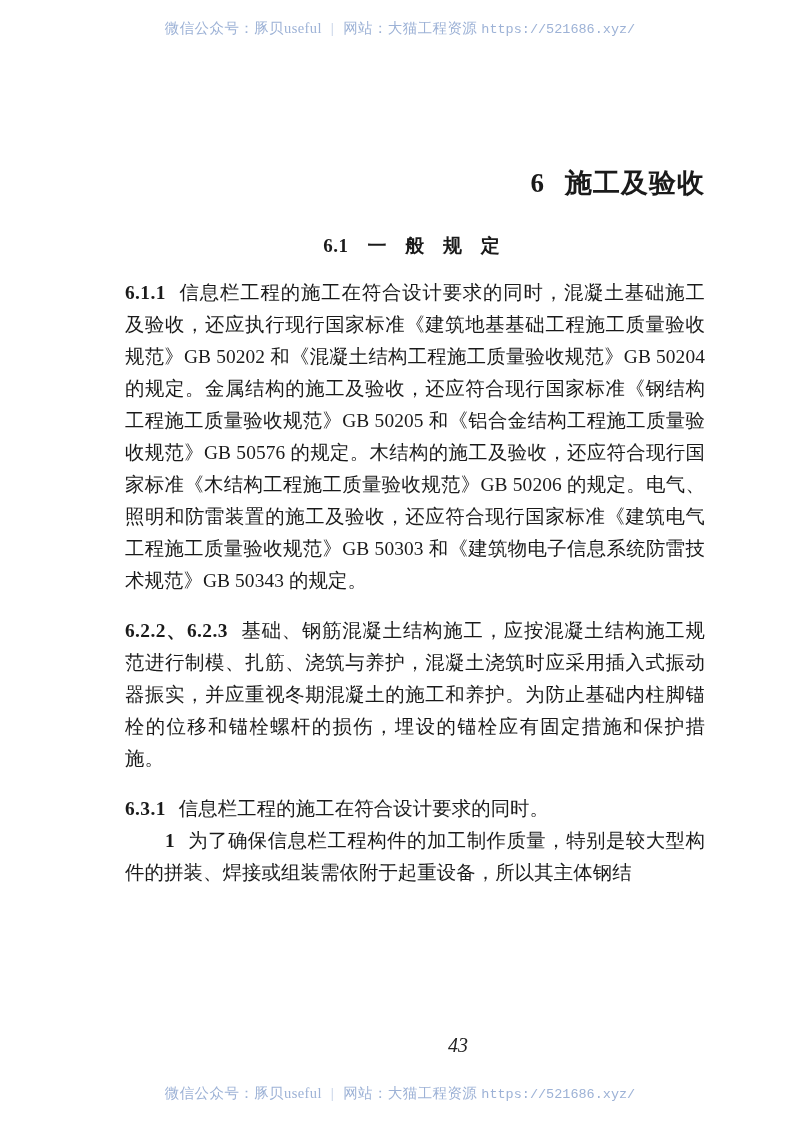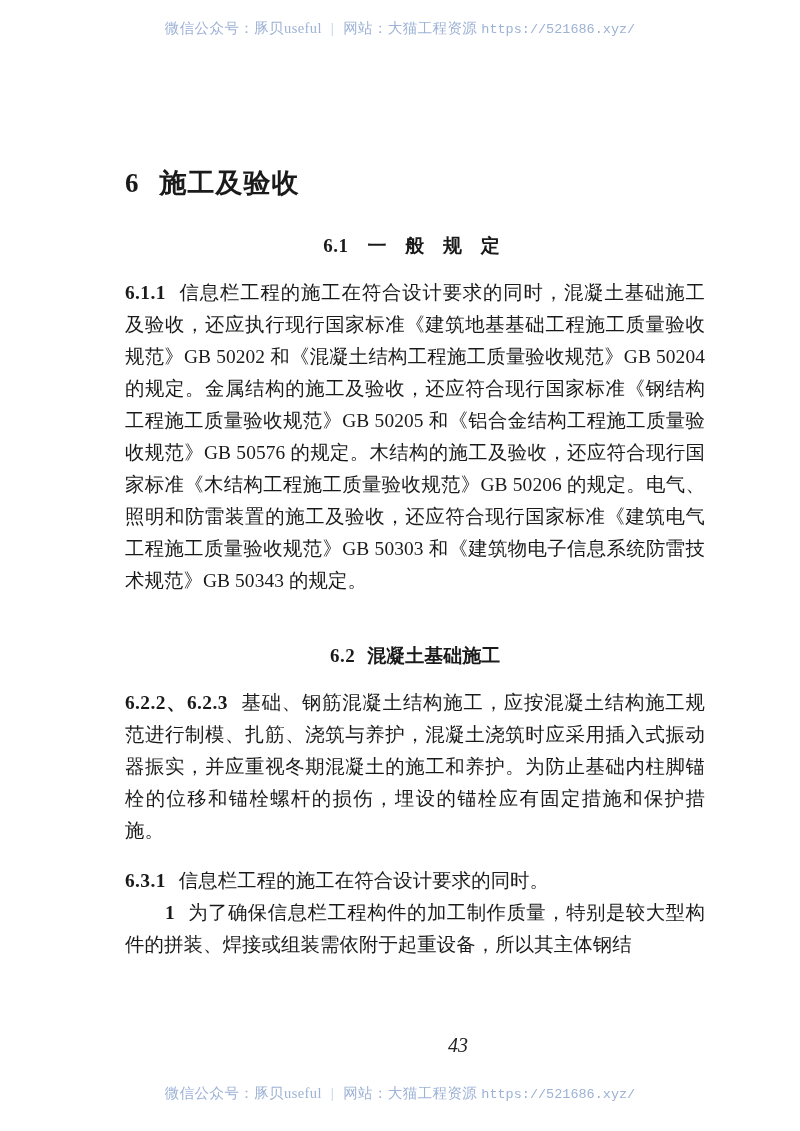--- a/index.html
+++ b/index.html
@@ -45,21 +45,21 @@
 
   
   .content {
     position: absolute;
     left: 125px;
     top: 155px;
     width: 580px;
   }
 
   .chapter-title {
-    text-align: left;
+    text-align: right;
     font-size: 27px;
     font-weight: bold;
     letter-spacing: 1px;
     margin: 0 0 0 0;
     padding-top: 10px;
     font-family: "Liberation Serif", "DejaVu Serif", serif;
   }
   .chapter-title .num {
     margin-right: 20px;
   }
@@ -135,23 +135,20 @@
     </h1>
 
     <h2 class="section-title">
       <span class="num">6.1</span><span class="sp">一 般 规 定</span>
     </h2>
 
     <p class="para first-after-heading">
       <span class="clause-no">6.1.1</span><span>信息栏工程的施工在符合设计要求的同时，混凝土基础施工及验收，还应执行现行国家标准《建筑地基基础工程施工质量验收规范》GB 50202 和《混凝土结构工程施工质量验收规范》GB 50204 的规定。金属结构的施工及验收，还应符合现行国家标准《钢结构工程施工质量验收规范》GB 50205 和《铝合金结构工程施工质量验收规范》GB 50576 的规定。木结构的施工及验收，还应符合现行国家标准《木结构工程施工质量验收规范》GB 50206 的规定。电气、照明和防雷装置的施工及验收，还应符合现行国家标准《建筑电气工程施工质量验收规范》GB 50303 和《建筑物电子信息系统防雷技术规范》GB 50343 的规定。</span>
     </p>
 
-    <h2 class="section-title" style="margin-top:46px;">
-      <span class="num">6.2</span><span>混凝土基础施工</span>
-    </h2>
 
     <p class="para first-after-heading">
       <span class="clause-no">6.2.2、6.2.3</span><span>基础、钢筋混凝土结构施工，应按混凝土结构施工规范进行制模、扎筋、浇筑与养护，混凝土浇筑时应采用插入式振动器振实，并应重视冬期混凝土的施工和养护。为防止基础内柱脚锚栓的位移和锚栓螺杆的损伤，埋设的锚栓应有固定措施和保护措施。</span>
     </p>
 
 
     <p class="para first-after-heading">
       <span class="clause-no">6.3.1</span><span>信息栏工程的施工在符合设计要求的同时。</span>
     </p>
 

